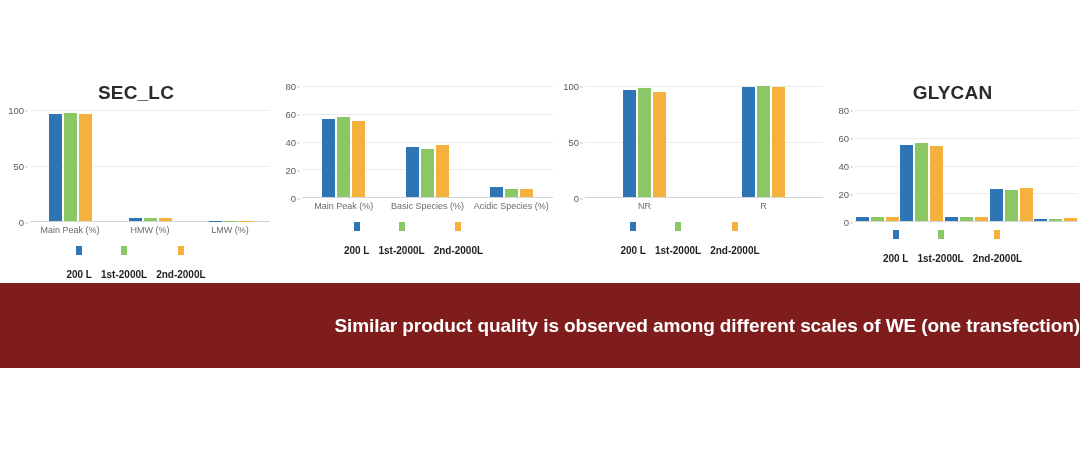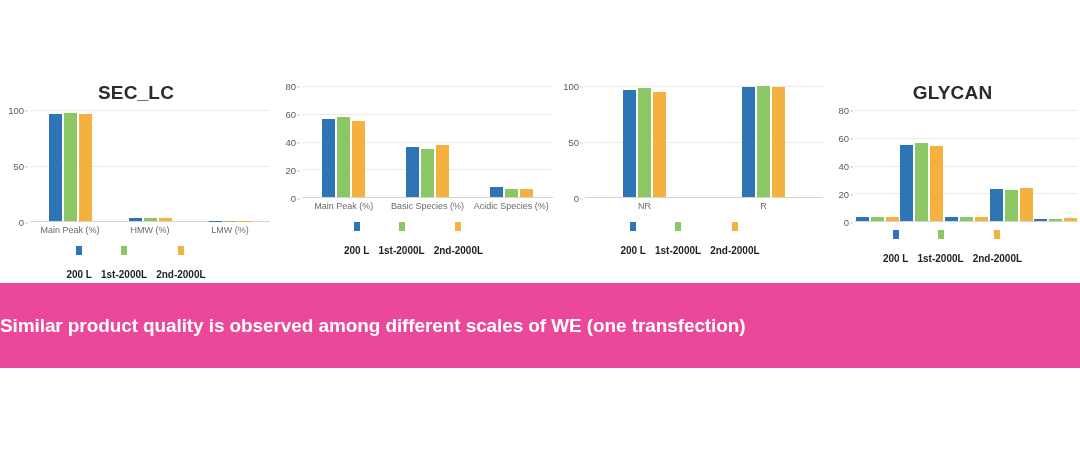--- a/index.html
+++ b/index.html
@@ -155,24 +155,24 @@
     white-space: nowrap;
   }
 
   
   #banner {
     position: absolute;
     left: 0;
     top: 283px;
     width: 1080px;
     height: 85px;
-    background: #ec4899;
+    background: #7f1d1d;
     display: flex;
     align-items: center;
-    justify-content: flex-start;
+    justify-content: flex-end;
   }
   #banner-text {
     color: #ffffff;
     font-size: 19px;
     font-weight: bold;
     letter-spacing: -0.1px;
     text-align: center;
   }
 </style>
 </head>

